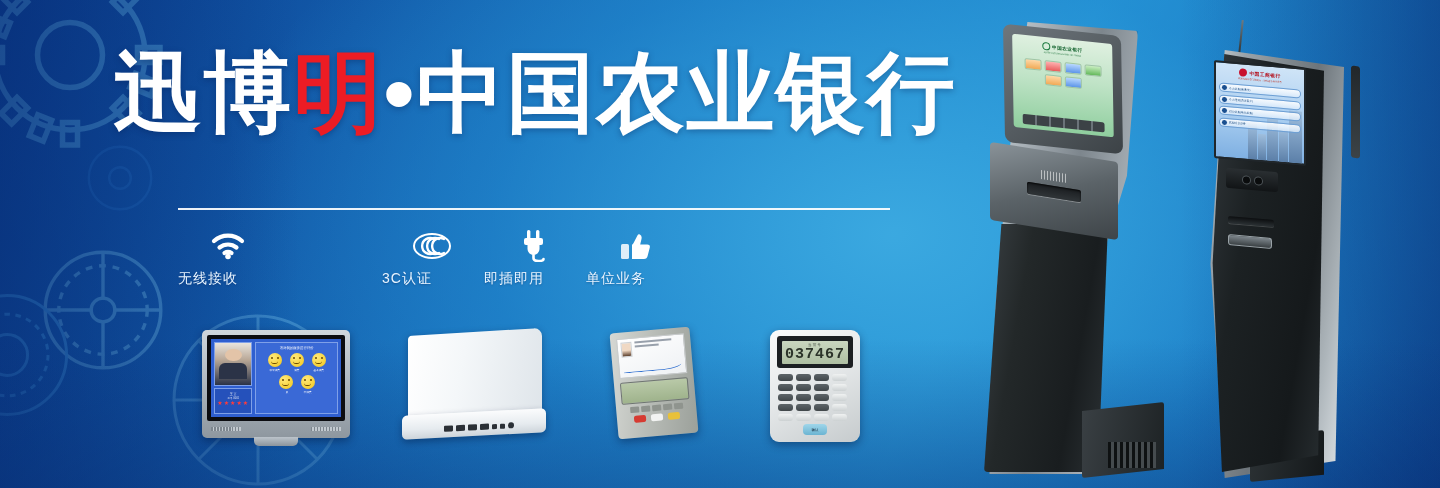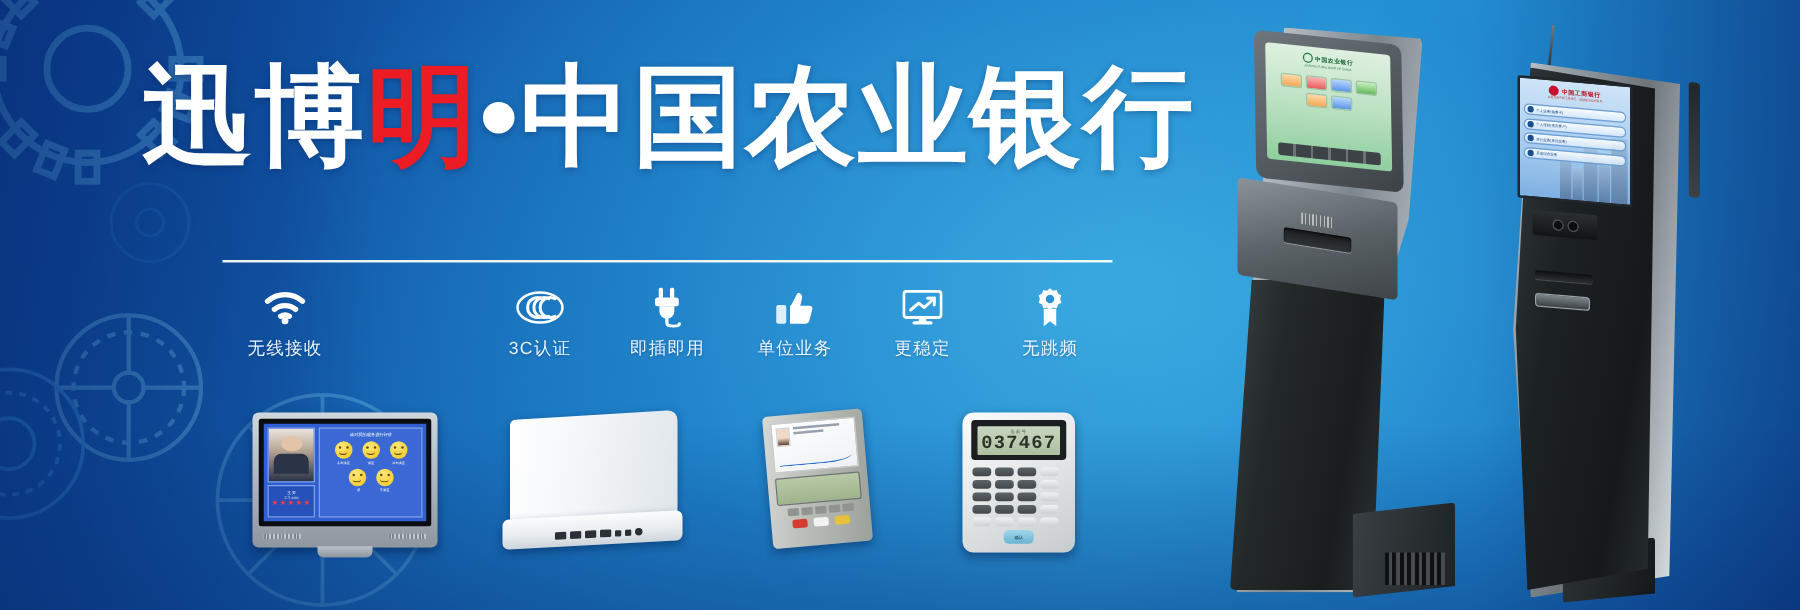--- a/index.html
+++ b/index.html
@@ -47,21 +47,21 @@
   .subtitle .sep { opacity:.75; padding:0 6px; font-weight:200; }
 
   .divider {
     position:absolute; left:178px; top:208px; width:712px; height:2px;
     background:rgba(255,255,255,.92);
   }
 
   
   .features { position:absolute; left:178px; top:226px; width:712px; height:66px; }
   .feature {
-    position:absolute; top:0; width:100px; text-align:center;
+    position:absolute; top:0; width:100px; text-align:left;
   }
   .feature .ficon { height:40px; display:flex; align-items:center; justify-content:center; }
   .feature .flabel {
     margin-top:4px; font-size:14px; color:#e8f4ff; letter-spacing:1px; white-space:nowrap;
     text-shadow:0 1px 2px rgba(0,30,80,.35);
   }
 
   
   .products { position:absolute; left:180px; top:318px; width:720px; height:132px; }
 
@@ -410,45 +410,21 @@
         <svg width="32" height="28" viewBox="0 0 32 28">
           <g fill="#fff">
             <rect x="1" y="12" width="8" height="15" rx="1.6" opacity=".85"></rect>
             <path d="M12 27 h12 q3 0 3.6 -3 l2.2 -8.5 q0.6 -3 -2.6 -3 h-7 l1.3 -5.6 q0.7 -3.2 -1.6 -4.4 q-1.6 -0.8 -2.6 1.2 l-3.6 7 q-0.7 1.4 -1.7 2 z"></path>
           </g>
         </svg>
       </div>
       <div class="flabel">单位业务</div>
     </div>
 
-    <div class="feature" style="left:510px;">
-      <div class="ficon">
-        <svg width="32" height="28" viewBox="0 0 32 28">
-          <rect x="1" y="1" width="30" height="21" rx="2.4" fill="none" stroke="#fff" stroke-width="2.4"></rect>
-          <path d="M6.5 16 L13 10.5 L17.5 14 L25 7" fill="none" stroke="#fff" stroke-width="2.4" stroke-linecap="round" stroke-linejoin="round"></path>
-          <path d="M20 6.6 L25.6 6.4 L25.4 12" fill="none" stroke="#fff" stroke-width="2.4" stroke-linecap="round" stroke-linejoin="round"></path>
-          <rect x="13" y="22" width="6" height="3.6" fill="#fff"></rect>
-          <rect x="8" y="25" width="16" height="2.6" rx="1.2" fill="#fff"></rect>
-        </svg>
-      </div>
-      <div class="flabel">更稳定</div>
-    </div>
-
-    <div class="feature" style="left:612px;">
-      <div class="ficon">
-        <svg width="26" height="32" viewBox="0 0 26 32">
-          <g fill="#fff">
-            <path d="M13 0.5 l2.4 2 l3 -0.6 l1 2.9 l2.7 1.5 l-1 2.9 l1 2.9 l-2.7 1.5 l-1 2.9 l-3 -0.6 l-2.4 2 l-2.4 -2 l-3 0.6 l-1 -2.9 l-2.7 -1.5 l1 -2.9 l-1 -2.9 l2.7 -1.5 l1 -2.9 l3 0.6 z"></path>
-            <path d="M8 17 l0 14 l5 -4 l5 4 l0 -14 z"></path>
-          </g>
-          <circle cx="13" cy="9.2" r="3.4" fill="#2b93d4"></circle>
-        </svg>
-      </div>
-      <div class="flabel">无跳频</div>
-    </div>
+
 
   </div>
 
   <div class="products">
 
     <div class="monitor">
       <div class="mon-frame"></div>
       <div class="mon-inner">
         <div class="mon-screen">
           <div class="mon-left">

